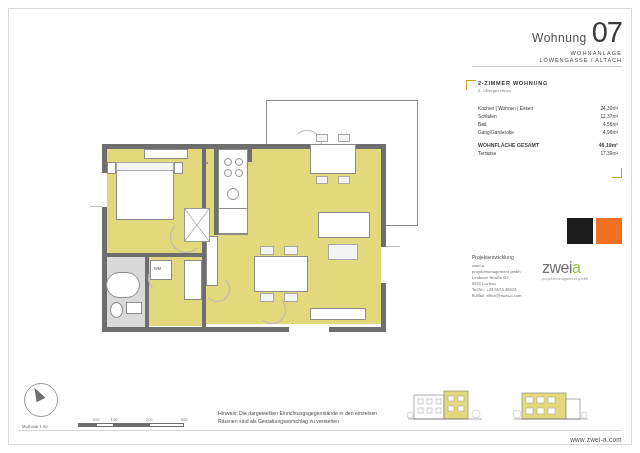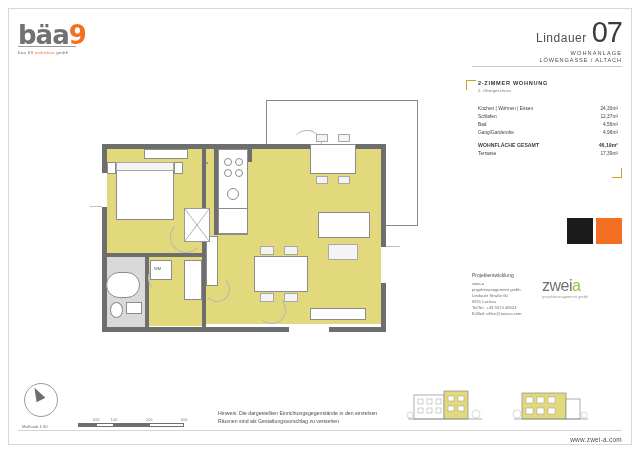--- a/index.html
+++ b/index.html
@@ -167,21 +167,21 @@
     right: 18px;
     top: 218px;
     display: flex;
     gap: 3px;
   }
   .swatch { width: 26px; height: 26px; }
   
   .dev {
     position: absolute;
     right: 18px;
-    top: 272px;
+    top: 254px;
     width: 150px;
   }
   .dev-title {
     font-size: 5px;
     color: #4d4d4d;
     margin-bottom: 3px;
   }
   .dev-line {
     font-size: 4.2px;
     color: #6d6d6d;
@@ -340,33 +340,24 @@
     color: #4d4d4d;
     letter-spacing: .3px;
   }
 </style>
 </head>
 <body>
 
 <div class="page">
   <div class="frame"></div>
 
-  <div class="logo">
-    <div class="logo-mark">
-      <span>bäa</span><span class="accent">9</span>
-    </div>
-    <div class="logo-rule"></div>
-    <div class="logo-sub">
-      <span>bäa 69 </span><span class="accent">wohnbau</span><span> gmbh</span>
-    </div>
-  </div>
 
   <div class="header-right">
     <div class="unit-line">
-      <span class="unit-word">Lindauer</span>
+      <span class="unit-word">Wohnung</span>
       <span class="unit-number">07</span>
     </div>
     <div class="proj-name">WOHNANLAGE</div>
     <div class="proj-addr">LÖWENGASSE / ALTACH</div>
   </div>
   <div class="header-rule"></div>
 
   <div class="info">
     <div class="bracket-top"></div>
     <div class="apt-type">2-ZIMMER WOHNUNG</div>

